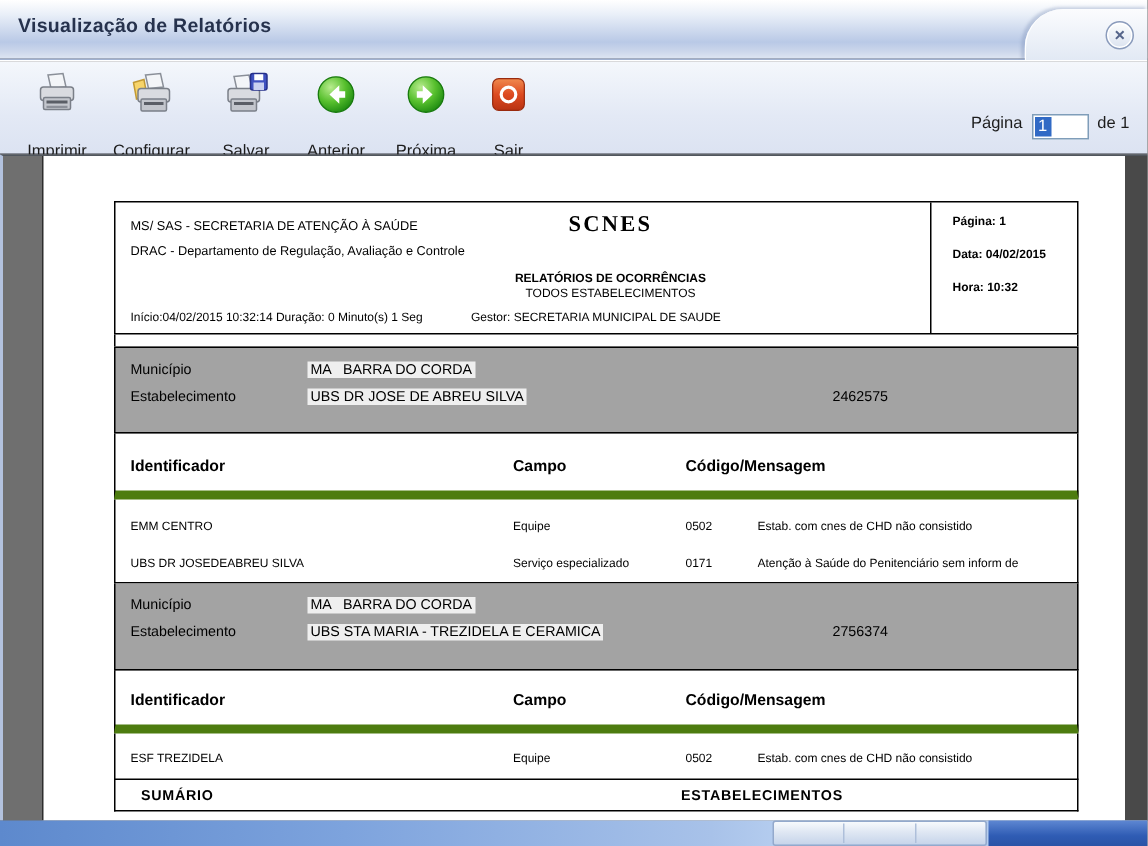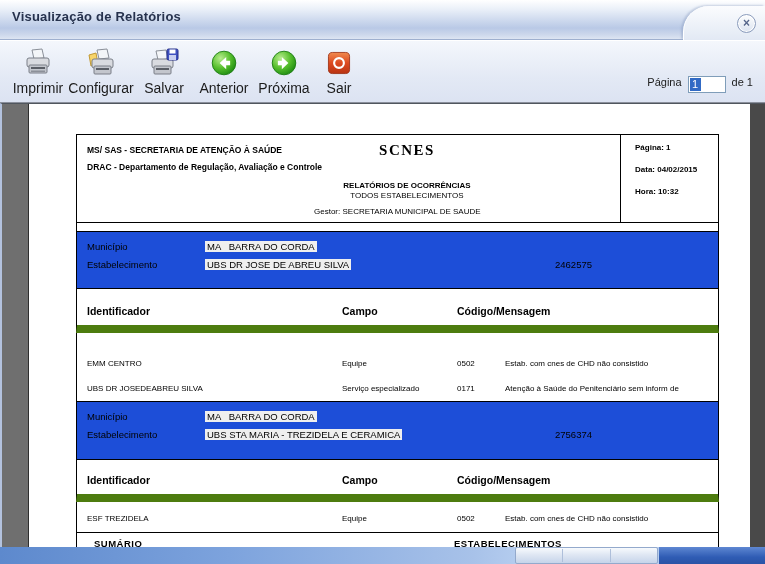--- a/index.html
+++ b/index.html
@@ -21,67 +21,67 @@
     line-height:17px; text-align:center; cursor:default; }
 
   
   .toolbar { position:relative; width:765px; height:63px;
     background:linear-gradient(#f4f7fc, #e3e9f5 60%, #dce3f2);
     border-top:1px solid #ffffff; border-bottom:1px solid #8a8f9b;
     display:flex; align-items:flex-start; padding:5px 0 0 8px; }
   .tb-btn { width:60px; display:flex; flex-direction:column; align-items:center;
     padding-top:1px; cursor:default; }
   .tb-icon { height:32px; display:flex; align-items:center; justify-content:center; }
-  .tb-label { font-size:14px; color:#1c1c1c; margin-top:1px; white-space:nowrap; }
+  .tb-label { font-size:11px; color:#1c1c1c; margin-top:16px; white-space:nowrap; }
   .page-ctl { position:absolute; right:12px; bottom:9px; display:flex; 
     font-size:11px; color:#1c1c1c; }
   .page-input { width:38px; height:17px; background:#ffffff; border:1px solid #7f9db9;
     margin:0 6px; padding:1px 1px; display:flex; align-items:center; }
   .page-sel { display:inline-block; min-width:11px; background:#316ac5; color:#ffffff;
     font-size:11px; text-align:center; line-height:13px; }
 
   
   .viewer { position:relative; width:765px; height:444px; background:#6f6f6f;
     border-left:2px solid #b3c2de; border-top:1px solid #50565e; }
   .viewer-right-shade { position:absolute; top:0; right:0; bottom:0; width:17px; background:#494949; }
   .paper { position:absolute; left:26px; top:0; width:722px; bottom:0; background:#ffffff;
     border-left:1px solid #2e2e2e; }
 
   
   .report { position:absolute; left:47px; top:30px; width:643px; color:#000; }
   .r-box-side { border-left:1px solid #000; border-right:1px solid #000; }
 
   .r-header { position:relative; height:89px; border:1px solid #000; }
   .hdr-left { position:absolute; left:10px; top:7px; }
-  .hdr-left div { font-size:8.5px; font-weight:bold; line-height:17px; white-space:nowrap; }
+  .hdr-left div { font-size:8.5px; font-weight:normal; line-height:17px; white-space:nowrap; }
   .hdr-runtime { position:absolute; left:10px; bottom:6px; font-size:8px; white-space:nowrap; }
   .hdr-scnes { position:absolute; left:230px; top:7px; width:200px; text-align:center;
     font-family:"Liberation Serif", serif; font-weight:bold; font-size:15px; letter-spacing:1.5px; }
   .hdr-reltitle { position:absolute; left:200px; top:46px; width:260px; text-align:center; }
   .hdr-reltitle .t1 { font-size:8px; font-weight:bold; line-height:10px; }
   .hdr-reltitle .t2 { font-size:8px; line-height:10px; }
   .hdr-gestor { position:absolute; left:237px; bottom:6px; font-size:8px; white-space:nowrap; }
   .hdr-right { position:absolute; right:0; top:0; bottom:0; width:98px; border-left:1px solid #000;
     padding:8px 0 0 14px; }
   .hdr-right div { font-size:8px; font-weight:bold; margin-bottom:13px; white-space:nowrap; }
 
   .r-spacer { height:8px; }
 
-  .gray-band { height:58px; background:#1d4ed8; border-top:1px solid #000; border-bottom:1px solid #000;
+  .gray-band { height:58px; background:#a3a3a3; border-top:1px solid #000; border-bottom:1px solid #000;
     padding:9px 0 0 10px; font-size:9.5px; }
   .gb-row { display:grid; grid-template-columns:118px 350px auto; margin-bottom:7px; align-items:baseline; }
   .gb-val { white-space:pre; background:#efefef; width:max-content; padding:0 2px; }
   .gb-cnes { white-space:nowrap; }
 
-  .t-head { height:44px; border-bottom:8px solid #4d7c0f; display:grid;
+  .t-head { height:44px; border-bottom:6px solid #4d7c0f; display:grid;
     grid-template-columns:255px 115px auto; padding:16px 0 1px 10px; }
   .t-head.short { height:42px; padding-top:14px; }
   .t-head span { font-size:10.5px; font-weight:bold; white-space:nowrap; }
 
-  .t-rows { border-bottom:1px solid #000; padding-top:18px; }
+  .t-rows { border-bottom:1px solid #000; padding-top:5px; }
   .t-row { display:grid; grid-template-columns:255px 115px 48px auto; padding-left:10px;
     height:25px; align-items:center; }
   .t-row span { font-size:8px; white-space:nowrap; overflow:hidden; }
   .t-rows.single { padding-top:2px; }
   .t-rows.single .t-row { height:28px; }
 
   .r-footer { height:21px; border-bottom:1px solid #000; display:grid;
     grid-template-columns:360px auto; padding-left:17px; align-items:center; }
   .r-footer span { font-size:9.5px; font-weight:bold; letter-spacing:.5px; white-space:nowrap; }
 
@@ -213,20 +213,21 @@
 <div class="viewer">
   <div class="viewer-right-shade"></div>
   <div class="paper">
     <div class="report">
 
       <div class="r-header">
         <div class="hdr-left">
           <div>MS/ SAS - SECRETARIA DE ATENÇÃO À SAÚDE</div>
           <div>DRAC - Departamento de Regulação, Avaliação e Controle</div>
         </div>
+        <div class="hdr-runtime">Início:04/02/2015 10:32:14 Duração: 0 Minuto(s) 1 Seg</div>
         <div class="hdr-scnes">SCNES</div>
         <div class="hdr-reltitle">
           <div class="t1">RELATÓRIOS DE OCORRÊNCIAS</div>
           <div class="t2">TODOS ESTABELECIMENTOS</div>
         </div>
         <div class="hdr-gestor">Gestor: SECRETARIA MUNICIPAL DE SAUDE</div>
         <div class="hdr-right">
           <div>Página: 1</div>
           <div>Data: 04/02/2015</div>
           <div>Hora: 10:32</div>

